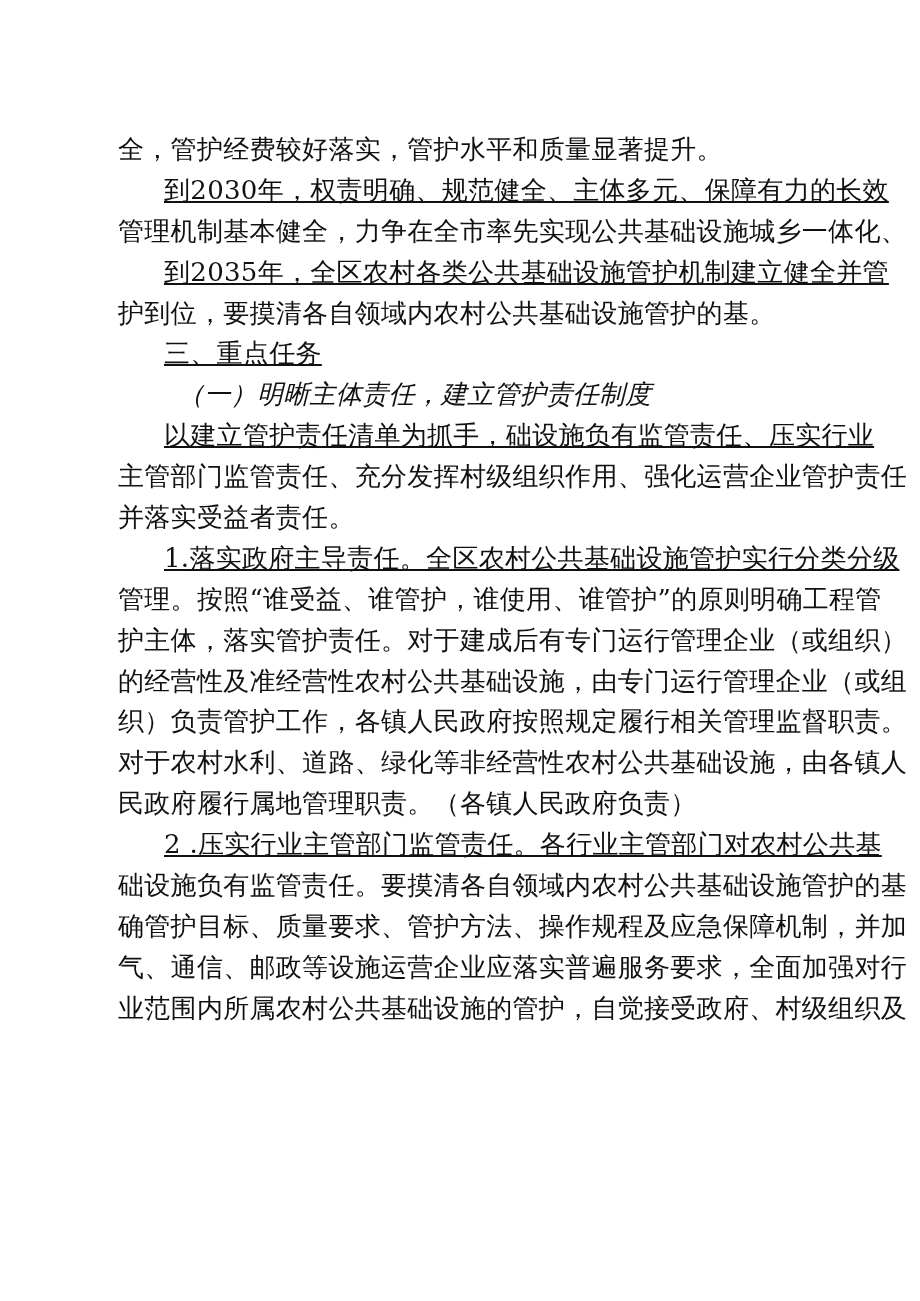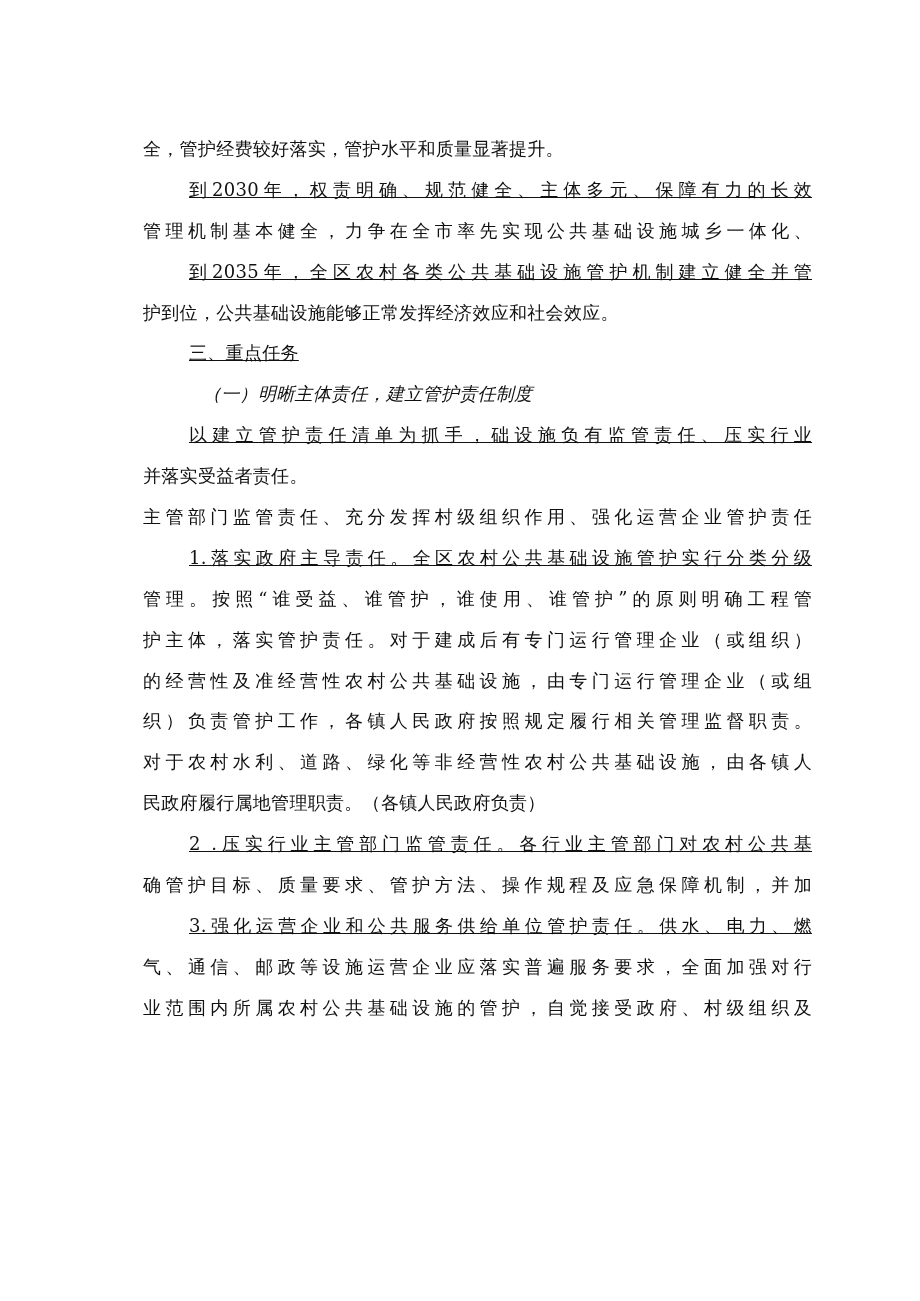--- a/index.html
+++ b/index.html
@@ -1,43 +1,43 @@
 <!DOCTYPE html>
 <html><head>
 <meta charset="utf-8">
 <style>
   html, body { margin: 0; padding: 0; background: #ffffff; }
   body { width: 920px; height: 1301px; position: relative; overflow: hidden;
          font-family: "DejaVu Serif", "Liberation Serif", serif; color: #111; }
   .page { position: absolute; left: 118px; top: 129px; width: 694px; }
-  .line { height: 40.9px; line-height: 40.9px; font-size: 18px; white-space: nowrap;
-          text-align: justify; text-align-last: justify; letter-spacing: 0.3px; margin-left: 25px; }
+  .line { height: 40.9px; line-height: 40.9px; font-size: 26px; white-space: nowrap;
+          text-align: justify; text-align-last: justify; letter-spacing: 0.3px; }
   .line.last { text-align-last: left; }
   .indent { padding-left: 46px; text-decoration: underline; }
   .indent2 { padding-left: 60px; font-style: italic; }
 </style>
 </head>
 <body>
 
 <div class="page">
   <div class="line last">全，管护经费较好落实，管护水平和质量显著提升。</div>
   <div class="line indent">到2030年，权责明确、规范健全、主体多元、保障有力的长效</div>
   <div class="line">管理机制基本健全，力争在全市率先实现公共基础设施城乡一体化、</div>
   <div class="line indent">到2035年，全区农村各类公共基础设施管护机制建立健全并管</div>
-  <div class="line last">护到位，公共基础设施能够正常发挥经济效应和社会效应。</div>
+  <div class="line last">护到位，要摸清各自领域内农村公共基础设施管护的基。</div>
   <div class="line indent last">三、重点任务</div>
   <div class="line indent2 last">（一）明晰主体责任，建立管护责任制度</div>
   <div class="line indent">以建立管护责任清单为抓手，础设施负有监管责任、压实行业</div>
+  <div class="line">主管部门监管责任、充分发挥村级组织作用、强化运营企业管护责任</div>
   <div class="line last">并落实受益者责任。</div>
-  <div class="line">主管部门监管责任、充分发挥村级组织作用、强化运营企业管护责任</div>
   <div class="line indent">1.落实政府主导责任。全区农村公共基础设施管护实行分类分级</div>
   <div class="line">管理。按照“谁受益、谁管护，谁使用、谁管护”的原则明确工程管</div>
   <div class="line">护主体，落实管护责任。对于建成后有专门运行管理企业（或组织）</div>
   <div class="line">的经营性及准经营性农村公共基础设施，由专门运行管理企业（或组</div>
   <div class="line">织）负责管护工作，各镇人民政府按照规定履行相关管理监督职责。</div>
   <div class="line">对于农村水利、道路、绿化等非经营性农村公共基础设施，由各镇人</div>
   <div class="line last">民政府履行属地管理职责。（各镇人民政府负责）</div>
   <div class="line indent">2 .压实行业主管部门监管责任。各行业主管部门对农村公共基</div>
+  <div class="line">础设施负有监管责任。要摸清各自领域内农村公共基础设施管护的基</div>
   <div class="line">确管护目标、质量要求、管护方法、操作规程及应急保障机制，并加</div>
-  <div class="line indent">3.强化运营企业和公共服务供给单位管护责任。供水、电力、燃</div>
   <div class="line">气、通信、邮政等设施运营企业应落实普遍服务要求，全面加强对行</div>
   <div class="line">业范围内所属农村公共基础设施的管护，自觉接受政府、村级组织及</div>
 </div>
 
 </body></html>

